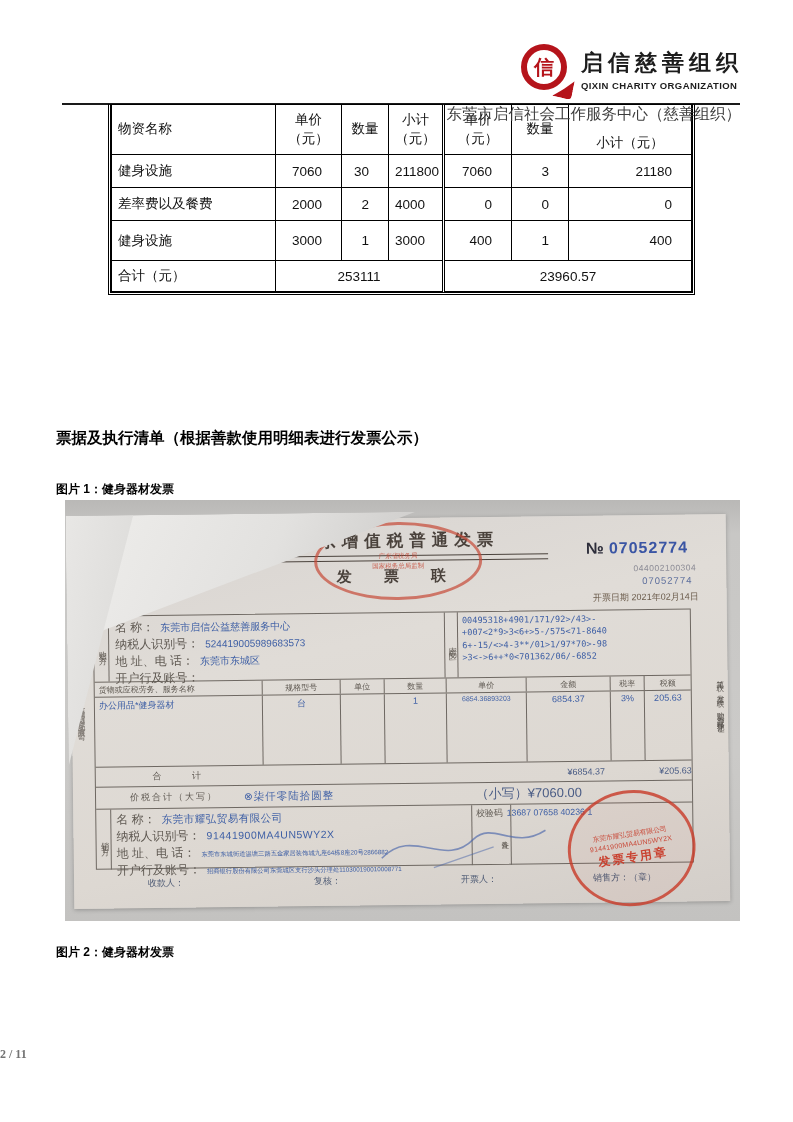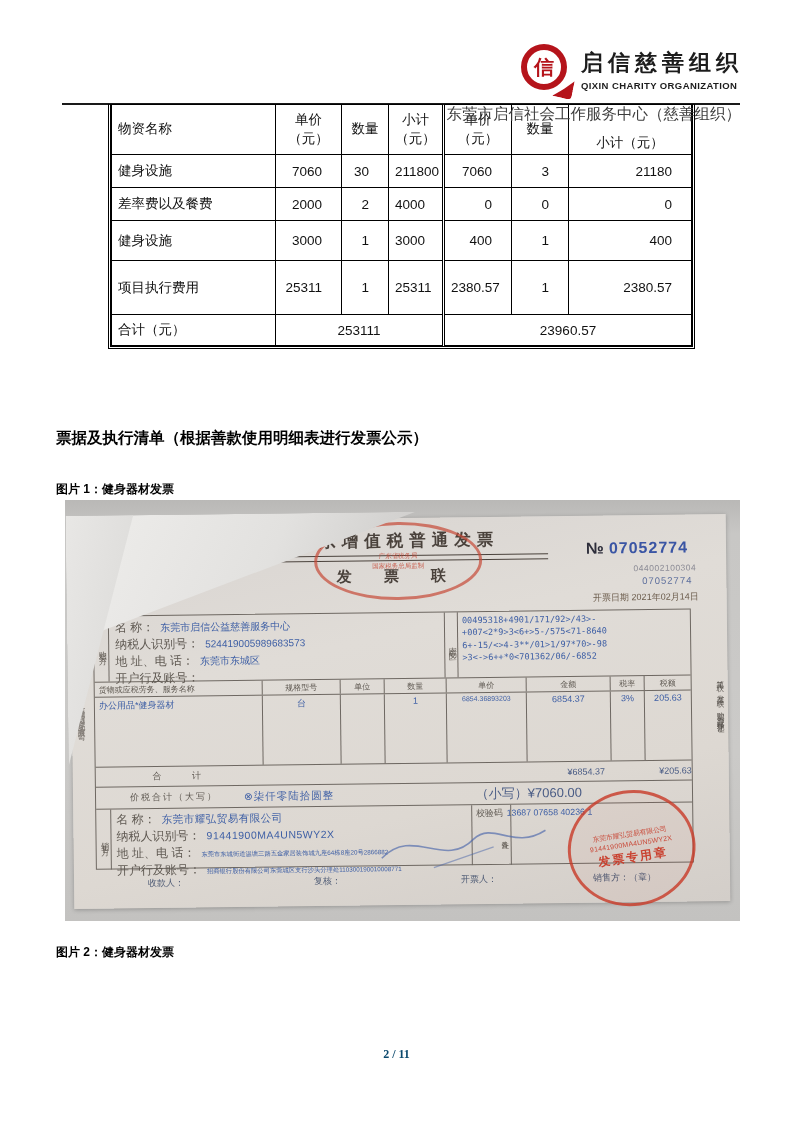--- a/index.html
+++ b/index.html
@@ -38,22 +38,22 @@
   table.btable tr.r1 { height:33px; }
   table.btable tr.r4 { height:40px; }
   table.btable tr.r5 { height:54px; }
   table.btable tr.rt { height:31px; }
   .btable-outer { border:3px double #000; border-top:none; display:inline-block; }
 
   
   .sec-heading { position:absolute; left:56px; top:428px; font-size:15.5px; font-weight:bold; color:#000; }
   .caption1 { position:absolute; left:56px; top:481px; font-size:12px; font-weight:bold; color:#000; }
   .caption2 { position:absolute; left:56px; top:944px; font-size:12px; font-weight:bold; color:#000; }
-  .page-num { position:absolute; left:0; right:0; top:1047px; text-align:center; font-size:12px; font-weight:bold;
-              font-family:"Liberation Serif", serif; color:#0c4a6e; }
+  .page-num { position:absolute; left:0; right:0; top:1047px; font-size:12px; font-weight:bold;
+              font-family:"Liberation Serif", serif; color:#737373; }
 
   
   .photo { position:absolute; left:65px; top:500px; width:675px; height:421px;
            background:linear-gradient(180deg,#b9b8b6 0%,#c8c7c5 8%,#cbcac8 60%,#c3c2c0 100%); overflow:hidden; }
   .paper { position:absolute; left:7px; top:18px; width:656px; height:387px;
            background:linear-gradient(168deg,#d8d4d1 0%,#e0dcd7 35%,#ddd8d2 70%,#d3cec9 100%);
            transform:rotate(-0.7deg); box-shadow:0 1px 4px rgba(0,0,0,.25); }
   .fold { position:absolute; left:-4px; top:-6px; width:350px; height:128px;
           background:linear-gradient(115deg,#efeeec 0%,#e2e1df 55%,#c9c8c6 100%);
           clip-path:polygon(0 0,100% 0,0 100%); z-index:4; }
@@ -206,29 +206,20 @@
       </tr>
       <tr class="r4">
         <td>健身设施</td>
         <td class="num">3000</td>
         <td class="num">1</td>
         <td class="num">3000</td>
         <td class="num dl">400</td>
         <td class="num">1</td>
         <td class="num">400</td>
       </tr>
-      <tr class="r5">
-        <td>项目执行费用</td>
-        <td class="num">25311</td>
-        <td class="num">1</td>
-        <td class="num">25311</td>
-        <td class="num dl">2380.57</td>
-        <td class="num">1</td>
-        <td class="num">2380.57</td>
-      </tr>
       <tr class="rt">
         <td>合计（元）</td>
         <td class="ctr" colspan="3">253111</td>
         <td class="ctr dl" colspan="3">23960.57</td>
       </tr>
     </tbody>
         </table>
     </div>
   </div>
 

